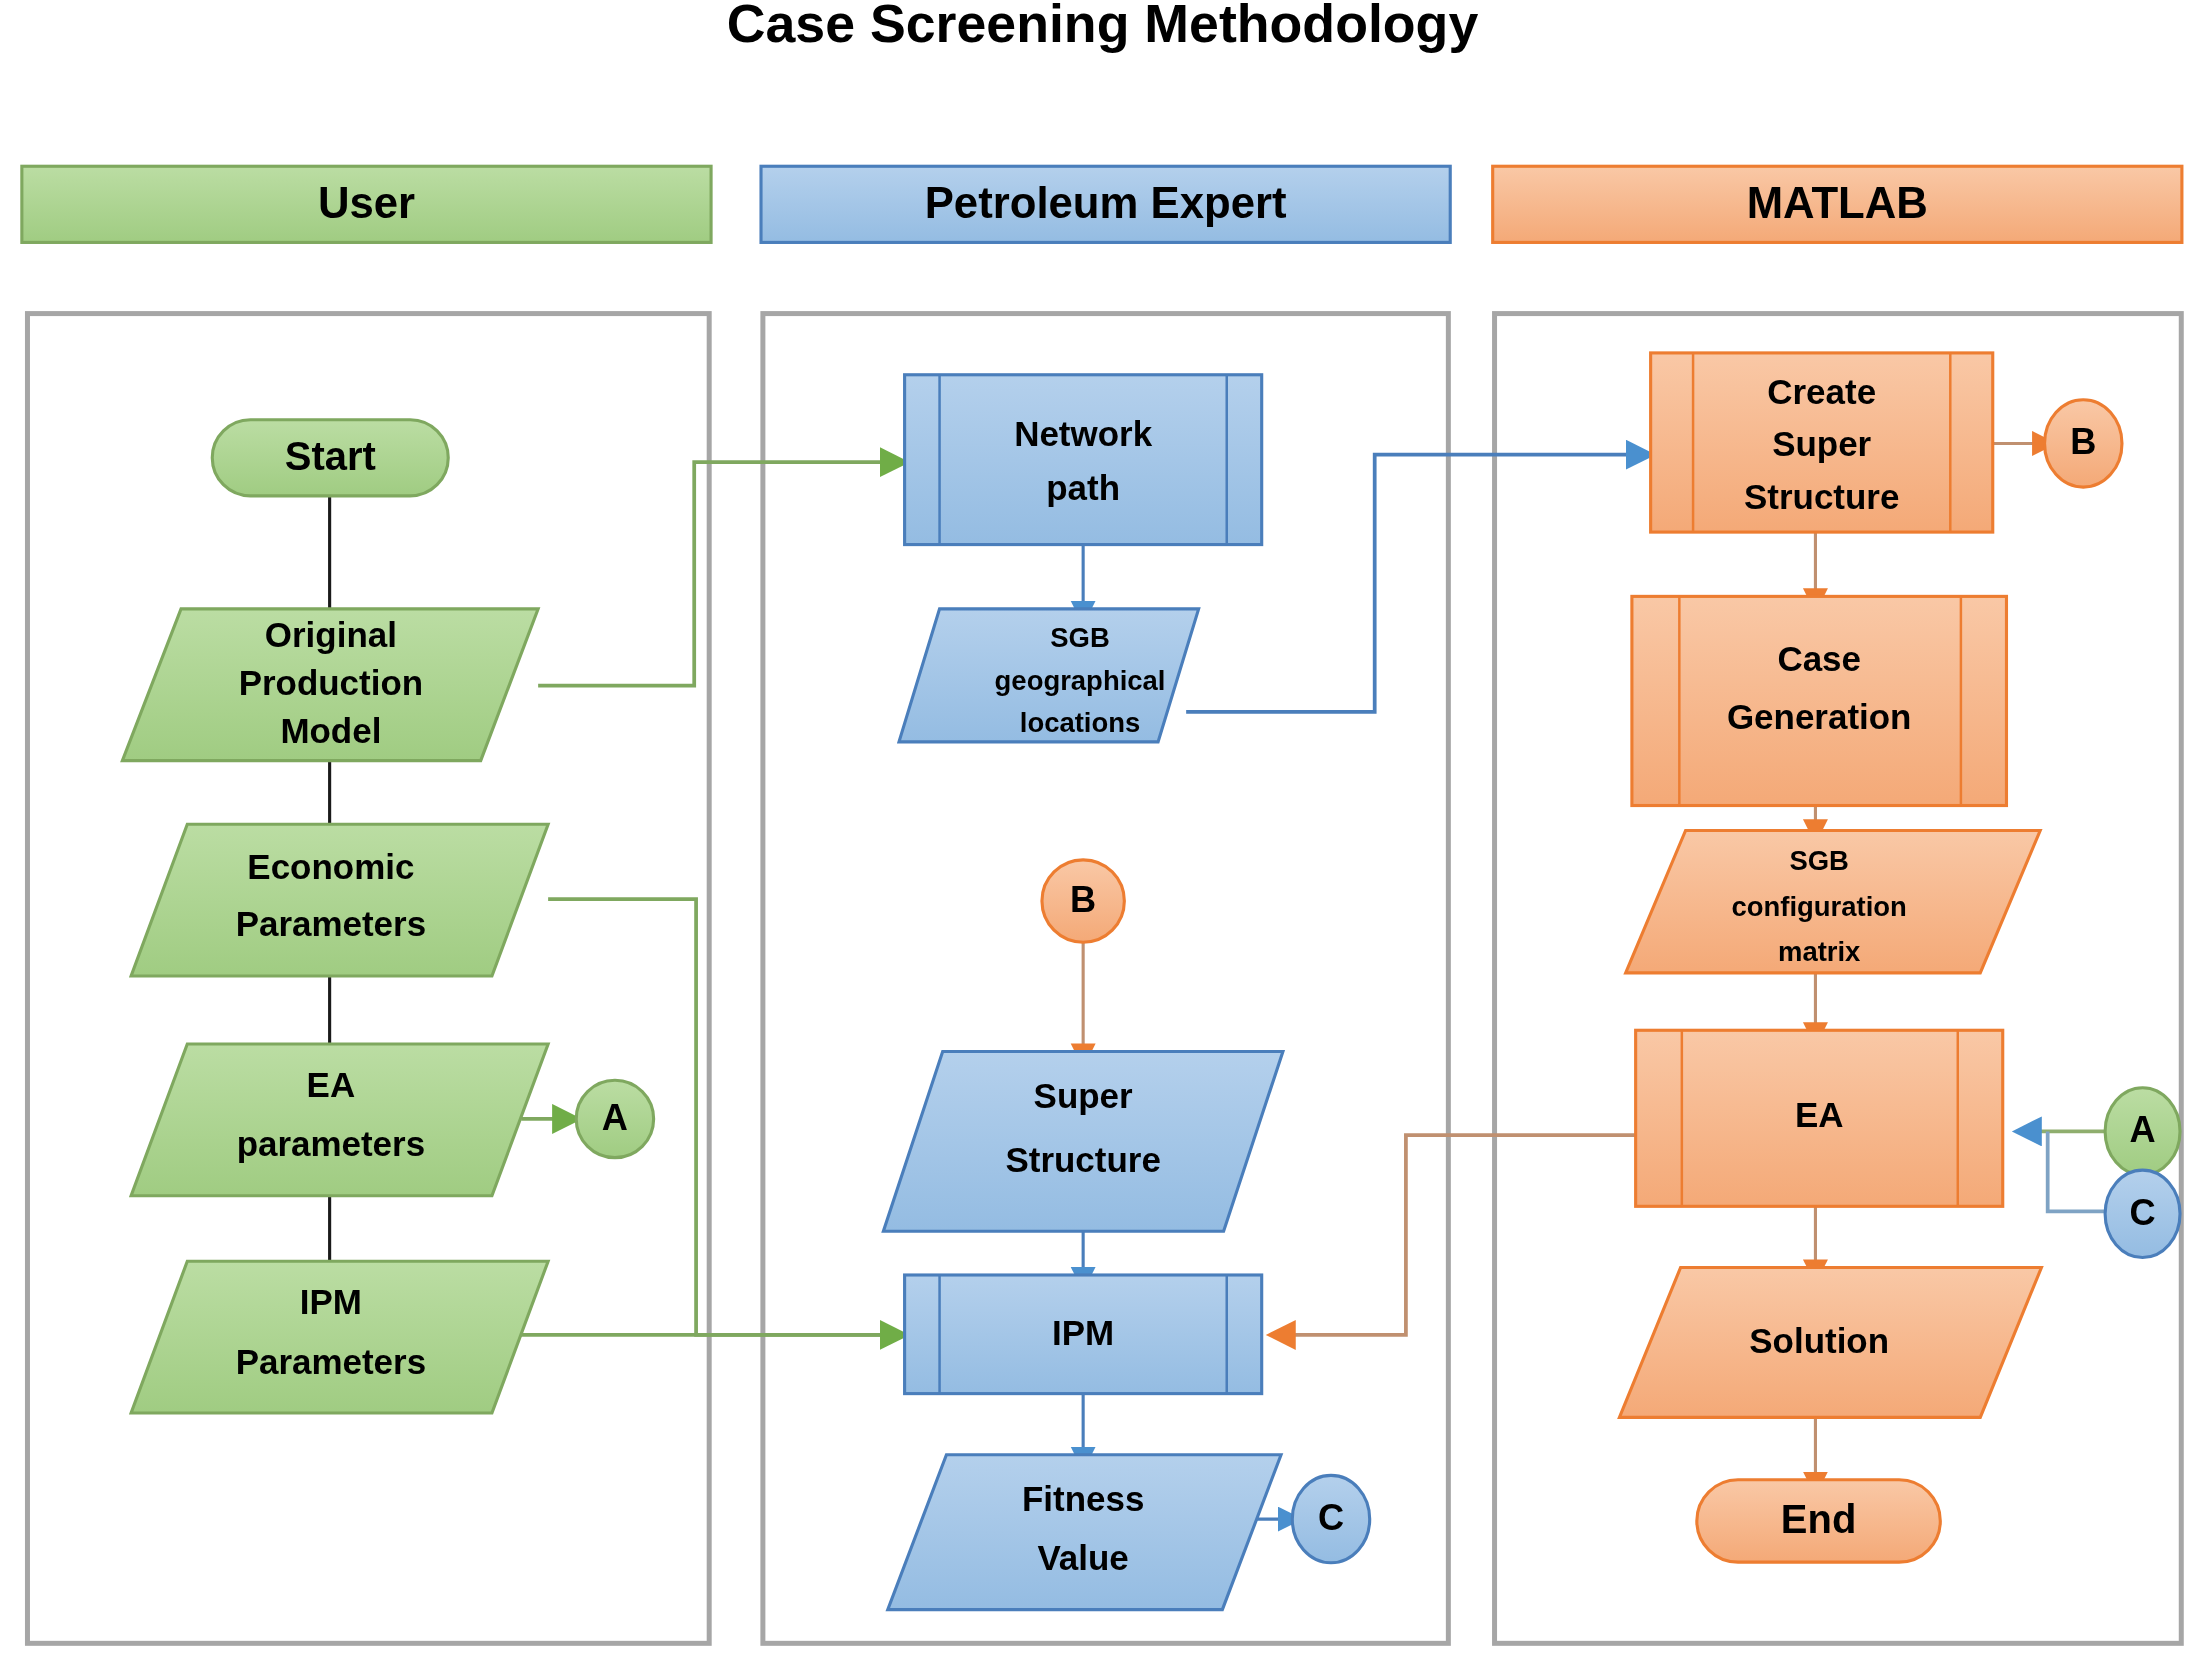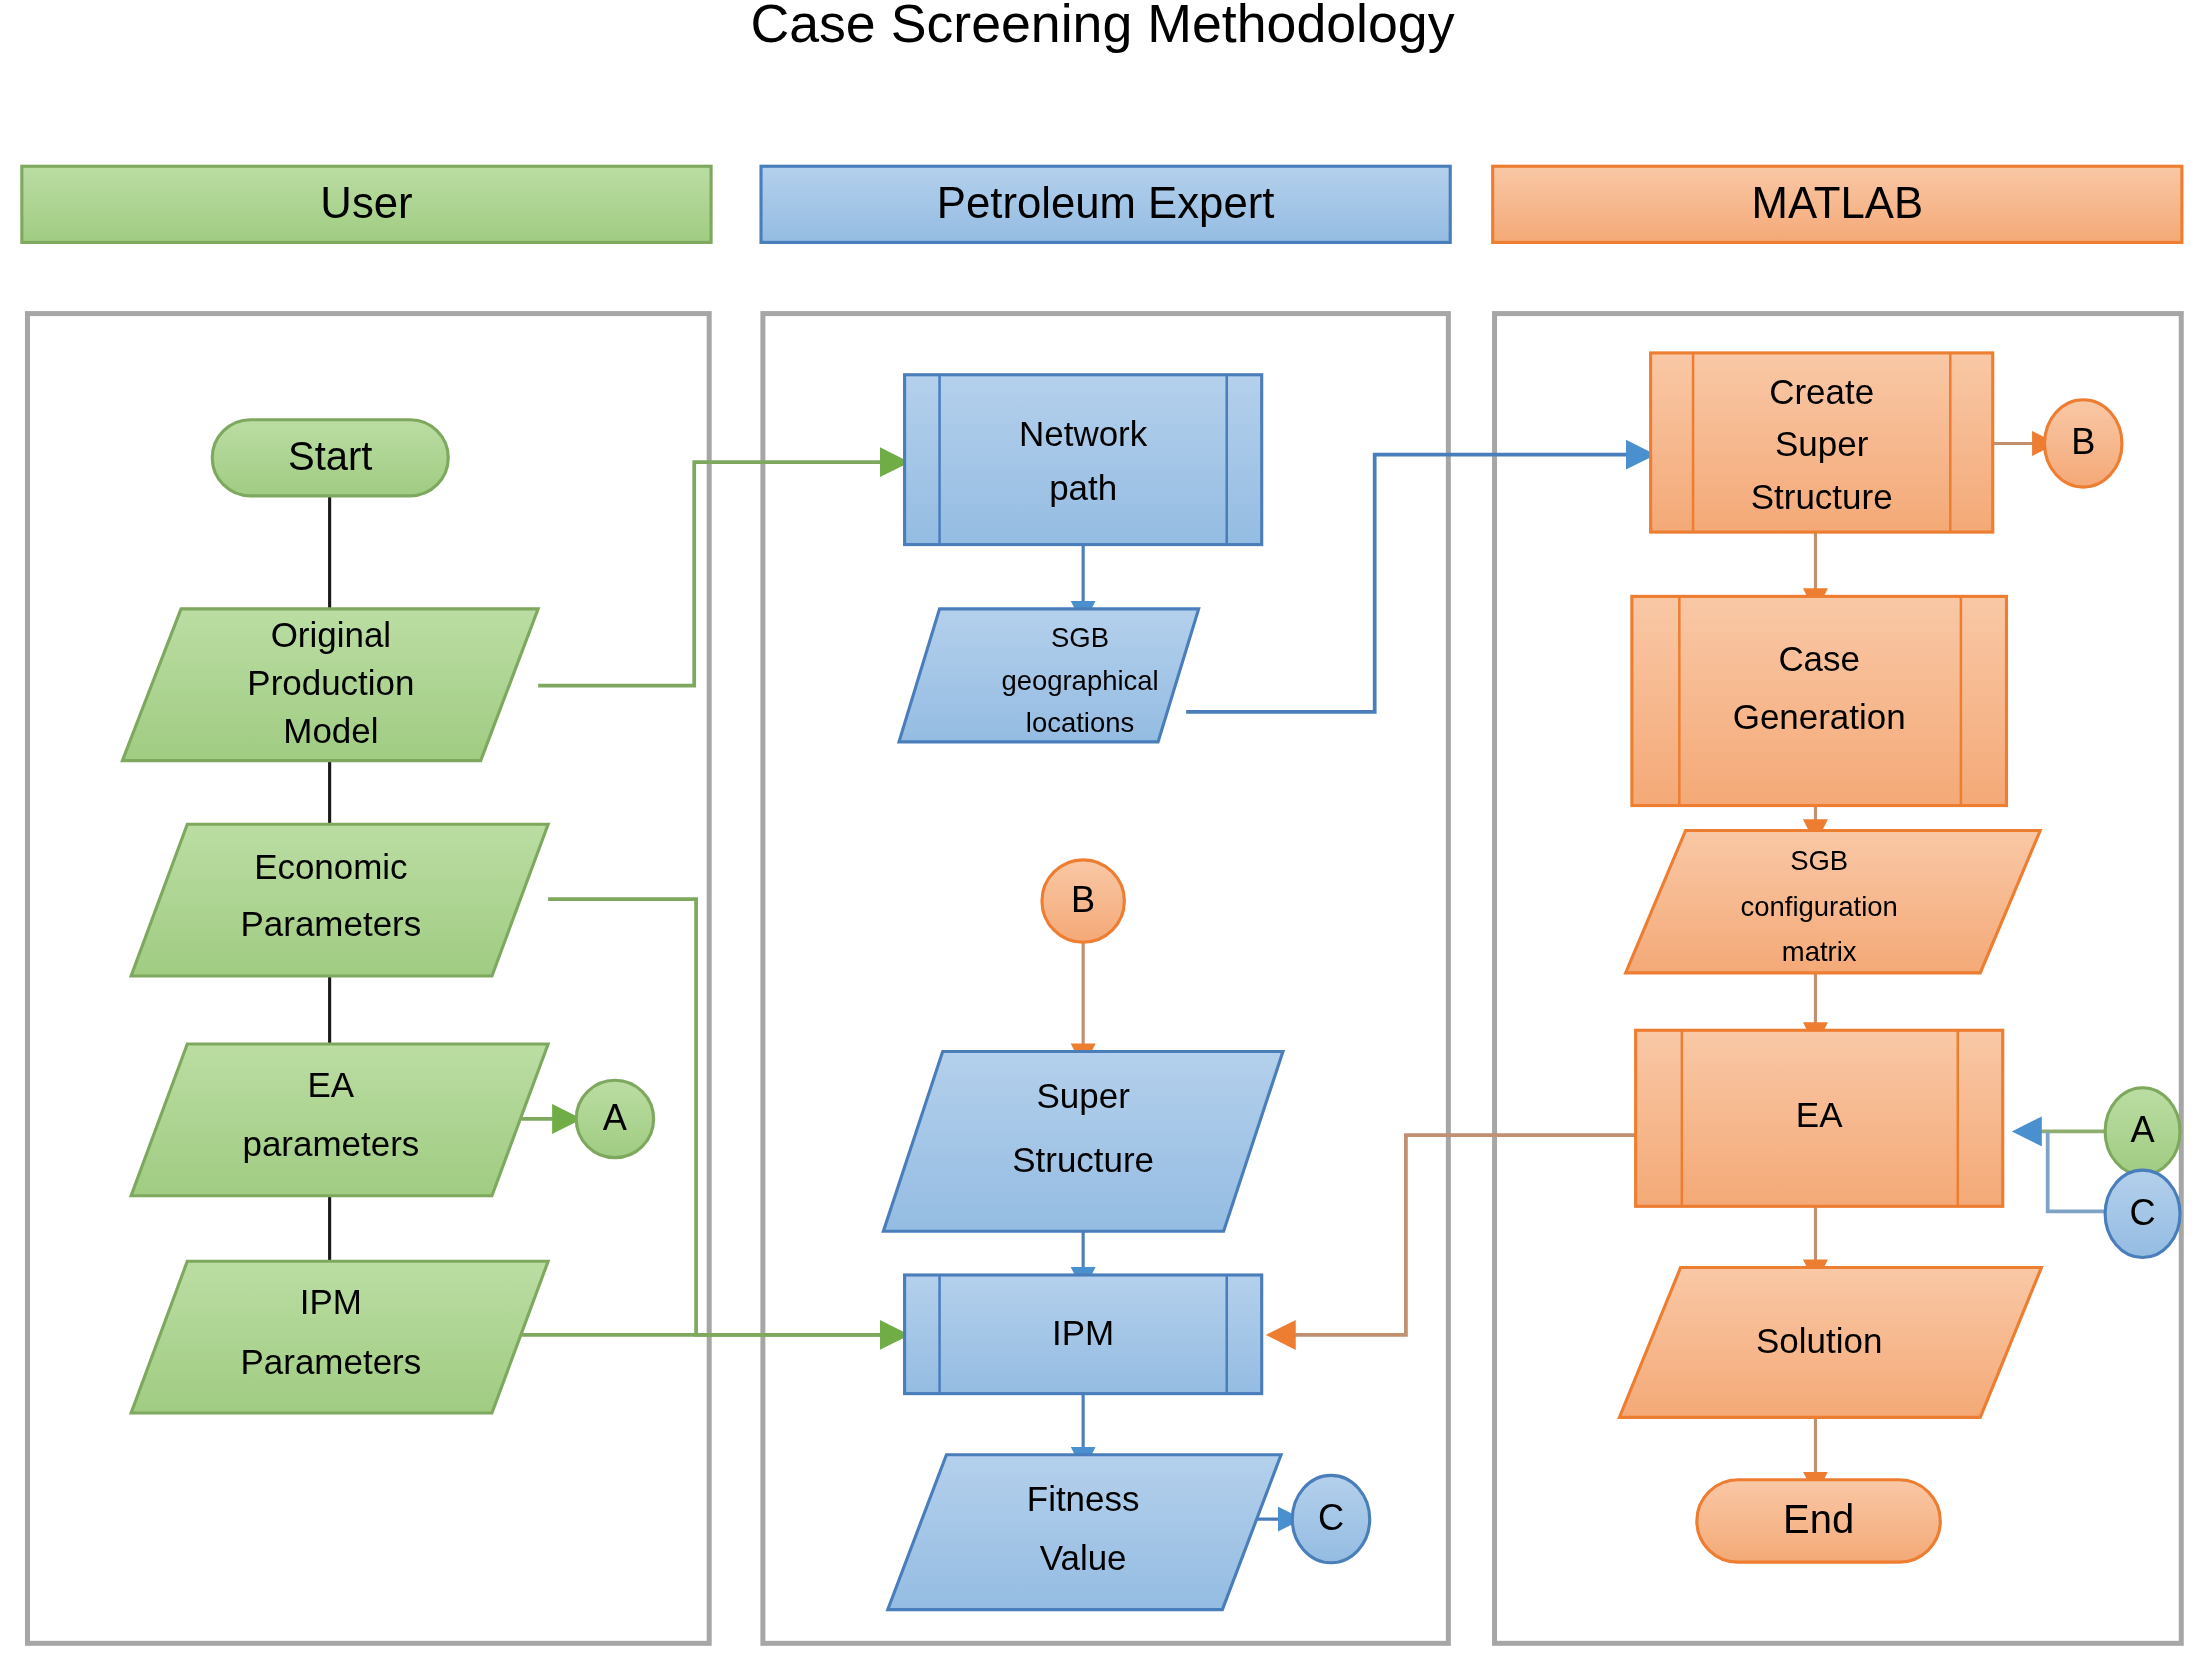--- a/index.html
+++ b/index.html
@@ -10,20 +10,21 @@
   body {
     width: 2205px;
     height: 1661px;
     font-family: "Liberation Sans", sans-serif;
     overflow: hidden;
   }
   #stage {
     position: relative;
     width: 1858px;
     height: 1661px;
+    font-weight: bold;
   }
   #diagram {
     position: absolute;
     top: 0;
     left: 0;
     width: 2205px;
     height: 1661px;
   }
   .title-text {
     font-size: 86px;

